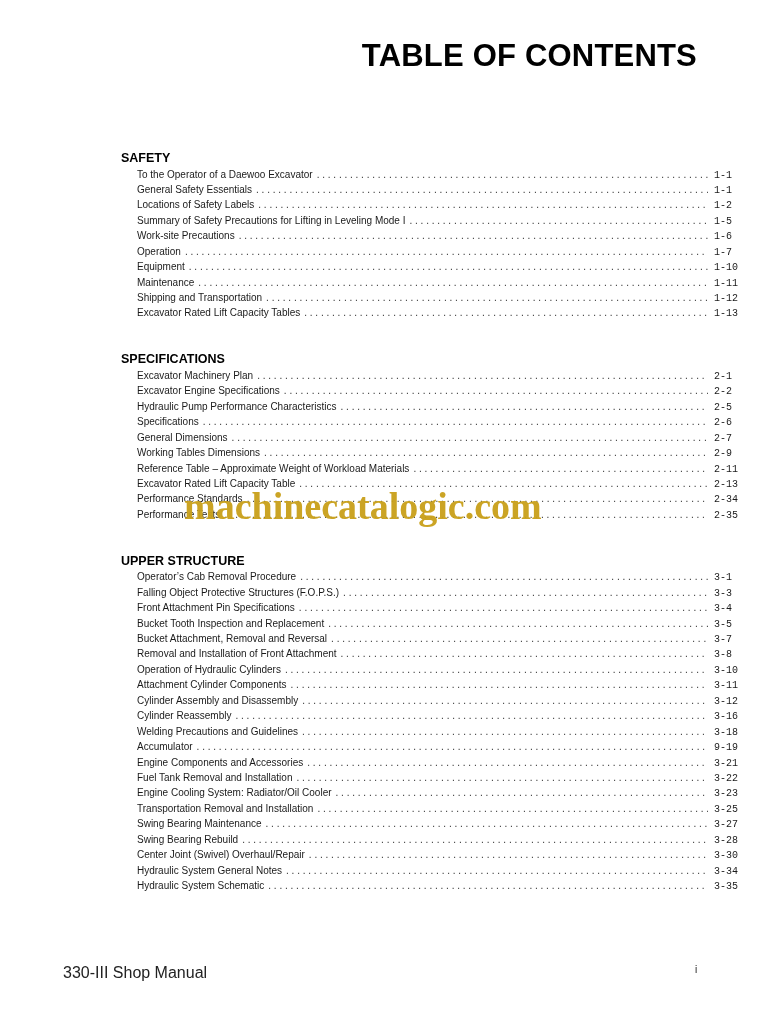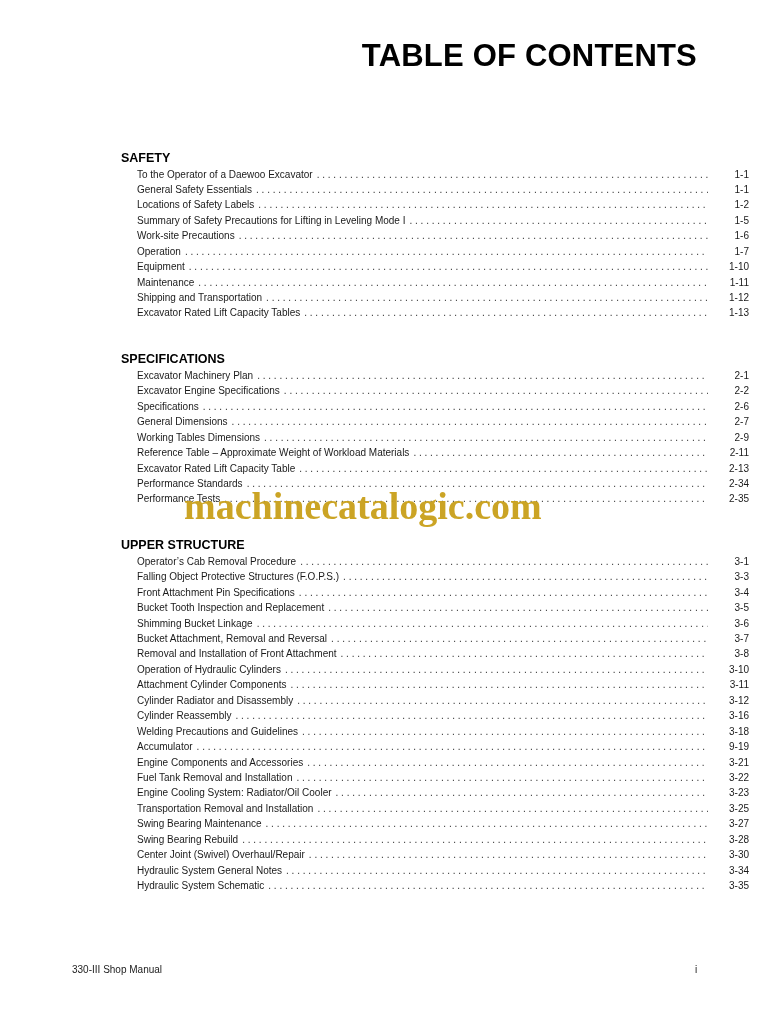--- a/index.html
+++ b/index.html
@@ -65,40 +65,41 @@
       letter-spacing: 3.2px;
       font-size: 10px;
     }
     .entry .leader::before {
       content: ". . . . . . . . . . . . . . . . . . . . . . . . . . . . . . . . . . . . . . . . . . . . . . . . . . . . . . . . . . . . . . . . . . . . . . . . . . . . . . . . . . . . . . . . . . . . . . . . . . . . . . . . . . . . . . . . . . . . . . . . . . . . . .";
       letter-spacing: 0;
       white-space: nowrap;
     }
     .entry .page {
       flex: 0 0 35px;
-      text-align: right;
+      text-align: left;
+      font-family: Liberation Mono, monospace;
     }
     .watermark {
       position: absolute;
       left: 184px;
       top: 486px;
       font-family: Liberation Serif, serif;
       font-weight: bold;
       font-size: 38px;
       line-height: 40px;
       color: #c9a01a;
       opacity: 0.95;
       white-space: nowrap;
       pointer-events: none;
     }
     .footer-left {
       position: absolute;
-      left: 72px;
+      left: 63px;
       top: 964px;
-      font-size: 10px;
+      font-size: 16px;
       color: #222222;
     }
     .footer-right {
       position: absolute;
       left: 695px;
       top: 964px;
       font-size: 10px;
       color: #222222;
     }
   </style>
@@ -169,20 +170,25 @@
         <span class="label">Excavator Machinery Plan</span>
         <span class="leader"></span>
         <span class="page">2-1</span>
       </div>
     <div class="entry">
         <span class="label">Excavator Engine Specifications</span>
         <span class="leader"></span>
         <span class="page">2-2</span>
       </div>
     <div class="entry">
+        <span class="label">Hydraulic Pump Performance Characteristics</span>
+        <span class="leader"></span>
+        <span class="page">2-5</span>
+      </div>
+    <div class="entry">
         <span class="label">Specifications</span>
         <span class="leader"></span>
         <span class="page">2-6</span>
       </div>
     <div class="entry">
         <span class="label">General Dimensions</span>
         <span class="leader"></span>
         <span class="page">2-7</span>
       </div>
     <div class="entry">
@@ -228,46 +234,41 @@
         <span class="label">Front Attachment Pin Specifications</span>
         <span class="leader"></span>
         <span class="page">3-4</span>
       </div>
     <div class="entry">
         <span class="label">Bucket Tooth Inspection and Replacement</span>
         <span class="leader"></span>
         <span class="page">3-5</span>
       </div>
     <div class="entry">
-        <span class="label">Shimming Bucket Linkage</span>
-        <span class="leader"></span>
-        <span class="page">3-6</span>
-      </div>
-    <div class="entry">
         <span class="label">Bucket Attachment, Removal and Reversal</span>
         <span class="leader"></span>
         <span class="page">3-7</span>
       </div>
     <div class="entry">
         <span class="label">Removal and Installation of Front Attachment</span>
         <span class="leader"></span>
         <span class="page">3-8</span>
       </div>
     <div class="entry">
         <span class="label">Operation of Hydraulic Cylinders</span>
         <span class="leader"></span>
         <span class="page">3-10</span>
       </div>
     <div class="entry">
         <span class="label">Attachment Cylinder Components</span>
         <span class="leader"></span>
         <span class="page">3-11</span>
       </div>
     <div class="entry">
-        <span class="label">Cylinder Radiator and Disassembly</span>
+        <span class="label">Cylinder Assembly and Disassembly</span>
         <span class="leader"></span>
         <span class="page">3-12</span>
       </div>
     <div class="entry">
         <span class="label">Cylinder Reassembly</span>
         <span class="leader"></span>
         <span class="page">3-16</span>
       </div>
     <div class="entry">
         <span class="label">Welding Precautions and Guidelines</span>

